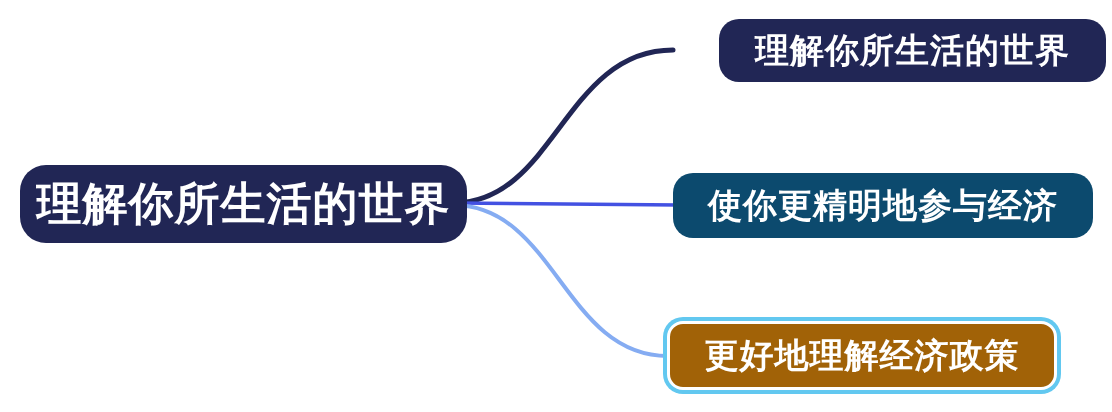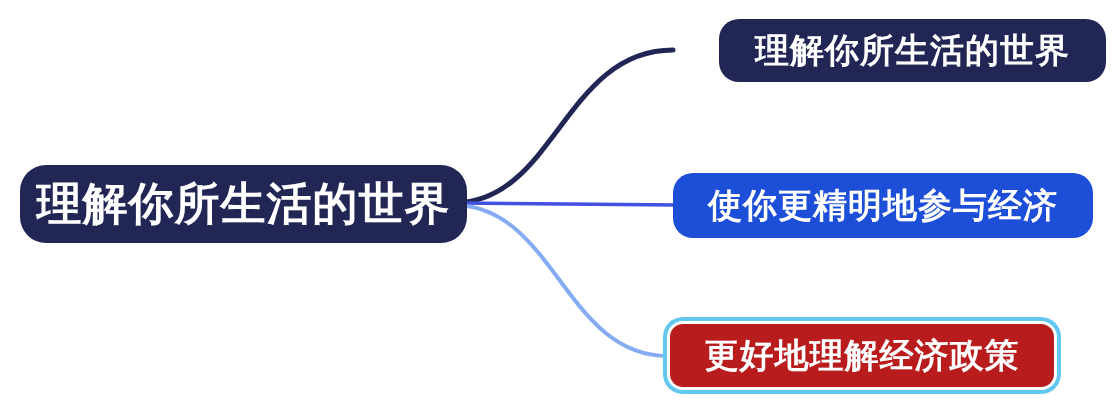--- a/index.html
+++ b/index.html
@@ -86,21 +86,21 @@
   </svg>
 
   <div class="node node-root" style="background-color: rgb(33, 38, 85);">
     <span class="node-label">理解你所生活的世界</span>
   </div>
 
   <div class="node node-branch-1" style="background-color: rgb(33, 38, 85); margin-left: 48px;">
     <span class="node-label">理解你所生活的世界</span>
   </div>
 
-  <div class="node node-branch-2" style="background-color: #1d4ed8; justify-content: center;">
+  <div class="node node-branch-2" style="background-color: #0c4a6e; justify-content: center;">
     <span class="node-label">使你更精明地参与经济</span>
   </div>
 
-  <div class="node node-branch-3" style="background-color: #b91c1c; text-align: right;">
+  <div class="node node-branch-3" style="background-color: #a16207; text-align: right;">
     <span class="node-label">更好地理解经济政策</span>
   </div>
 
 </div>
 
 </body></html>

